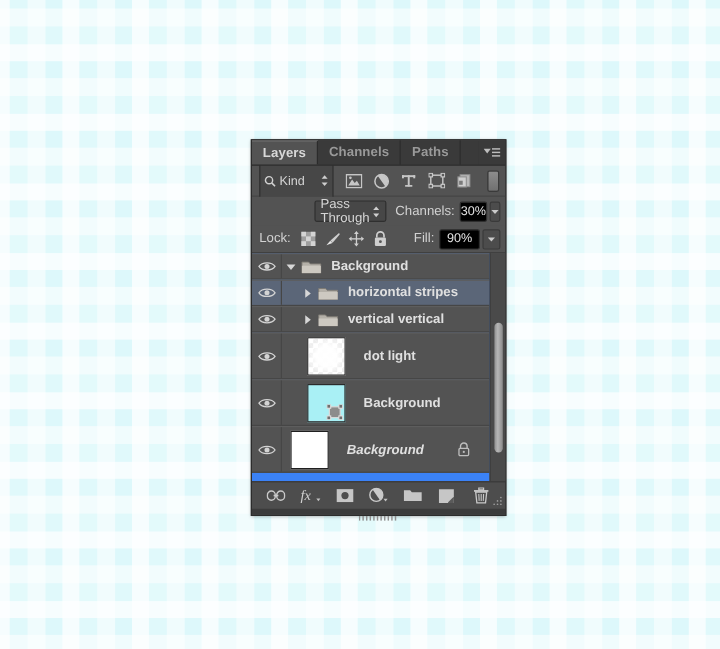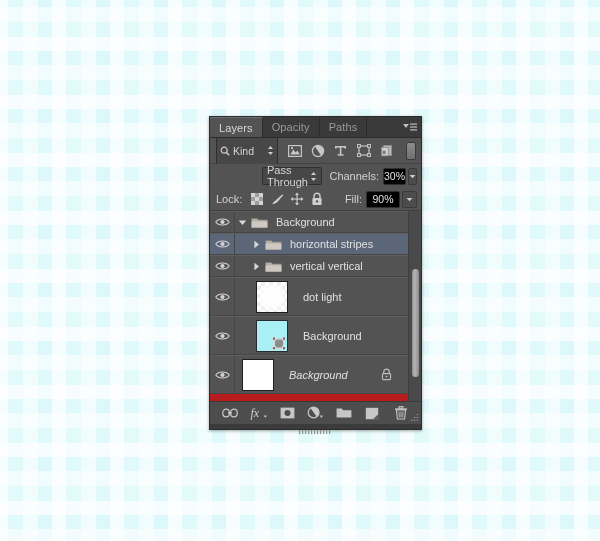--- a/index.html
+++ b/index.html
@@ -47,21 +47,21 @@
     display: flex;
     align-items: stretch;
     position: relative;
     border-bottom: 1px solid #2b2b2b;
     flex: 0 0 auto;
   }
   .tab {
     padding: 0 9px;
     display: flex; align-items: center;
     font-size: 11px;
-    font-weight: normal;
+    font-weight: bold;
     color: #9a9a9a;
     background: #3a3a3a;
     border-right: 1px solid #2b2b2b;
     letter-spacing: .1px;
     cursor: default;
   }
   .tab.active {
     background: #535353;
     color: #d8d8d8;
     border-top: 1px solid #6d6d6d;
@@ -182,21 +182,22 @@
   .list-wrap {
     flex: 1 1 auto;
     display: flex;
     min-height: 0;
     background: #535353;
     position: relative;
   }
   .list {
     flex: 1 1 auto;
     overflow: hidden;
-    background: #b91c1c;
+    background: #3b82f6;
+    font-weight: bold;
   }
   .lrow {
     display: flex;
     align-items: center;
     border-bottom: 1px solid #464646;
     border-top: 1px solid #5d5d5d;
     background: #535353;
     position: relative;
     height: 22px;
   }
@@ -319,21 +320,21 @@
 </head>
 <body>
 
 <div id="layers-panel">
 
   <div class="tabbar">
     <div class="tab active">
       <span>Layers</span>
     </div>
     <div class="tab">
-      <span>Opacity</span>
+      <span>Channels</span>
     </div>
     <div class="tab">
       <span>Paths</span>
     </div>
     <div class="tab-fill"></div>
     <div class="panel-menu">
       <svg width="14" height="11" viewBox="0 0 14 11">
         <polygon points="0,2 6,2 3,6" fill="#bdbdbd"></polygon>
         <rect x="7" y="1.5" width="7" height="1.2" fill="#bdbdbd"></rect>
         <rect x="7" y="4.4" width="7" height="1.2" fill="#bdbdbd"></rect>

